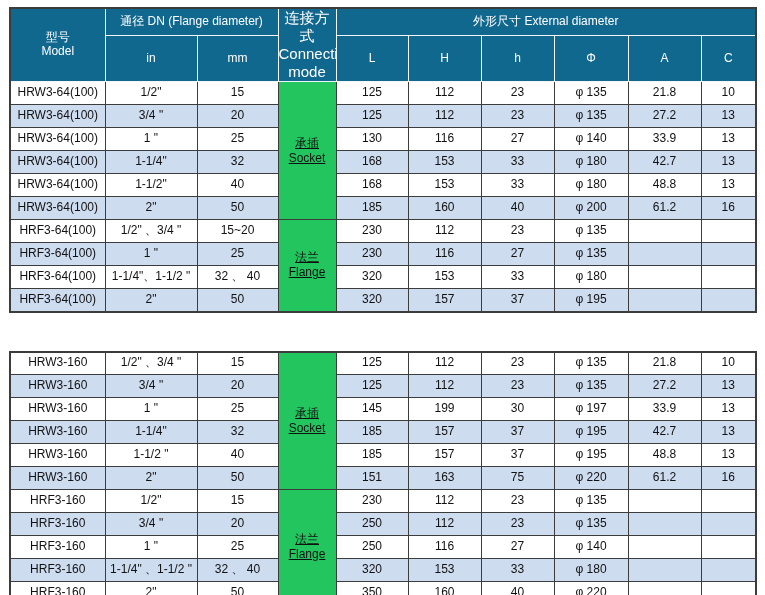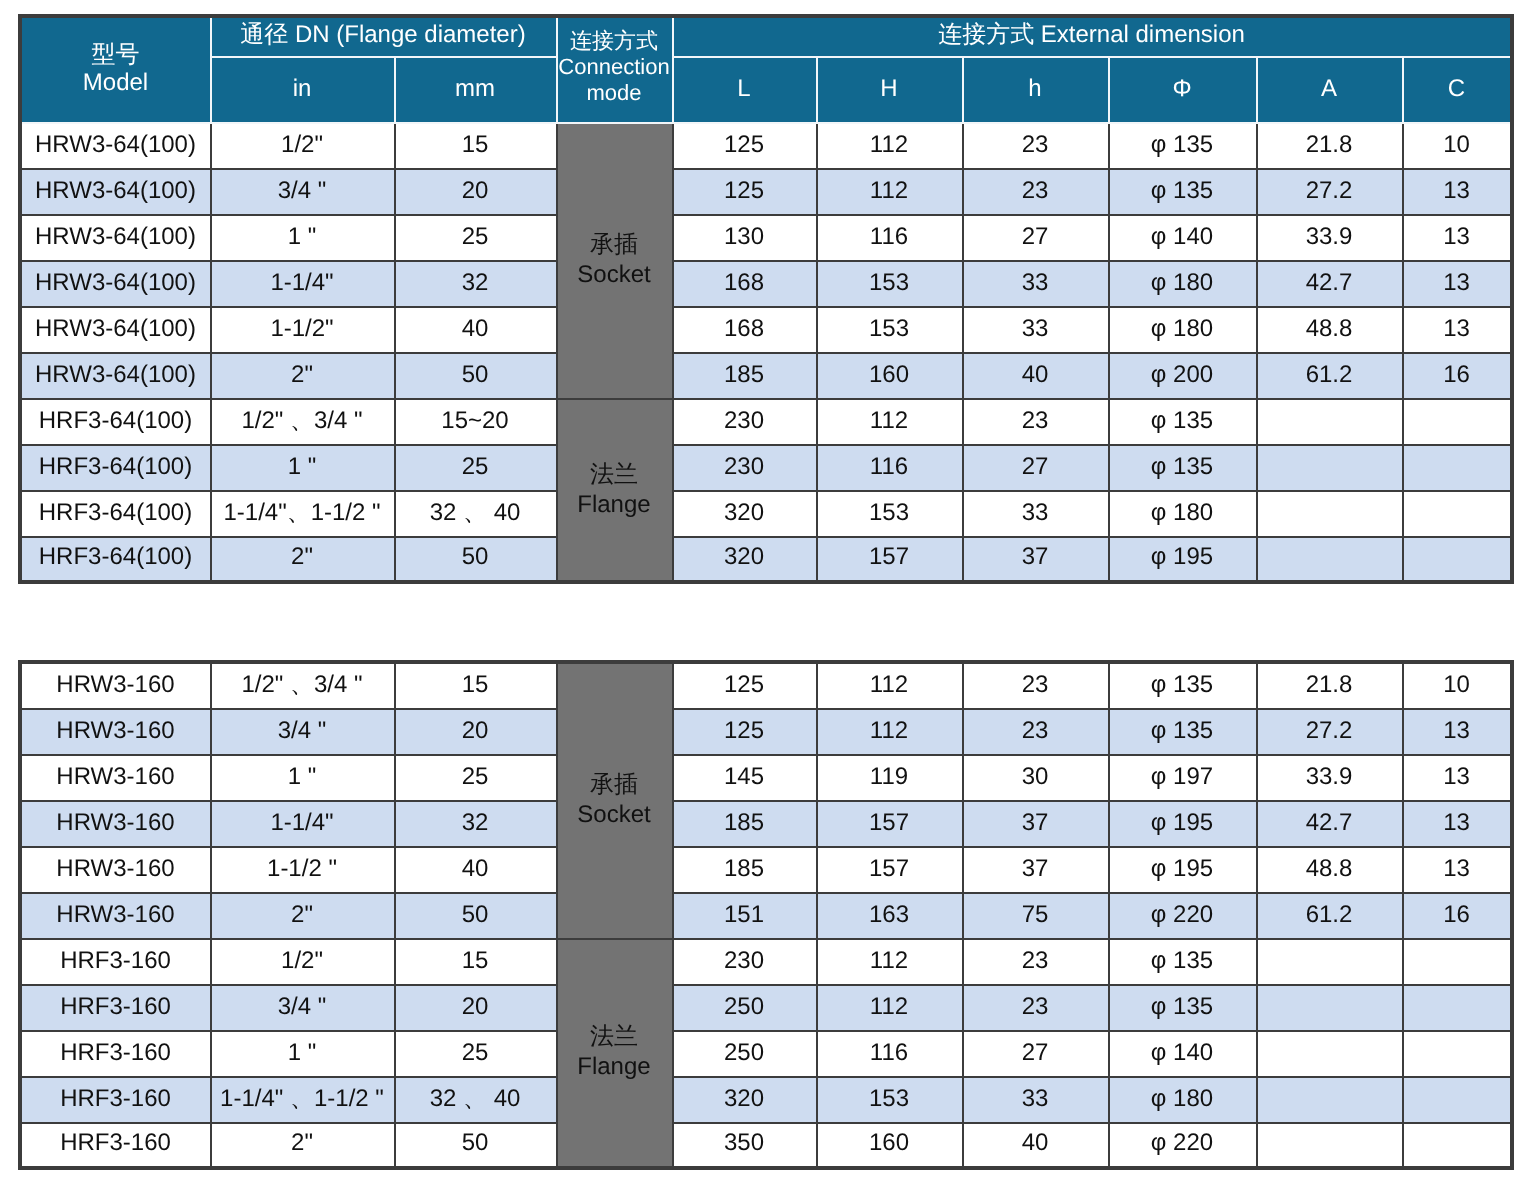--- a/index.html
+++ b/index.html
@@ -28,23 +28,23 @@
     padding:0;height:23px;overflow:hidden;
   }
   thead th{
     background:var(--header-bg);color:var(--header-text);
     border:1px solid #f2f6f9;font-weight:normal;
   }
   thead tr.h1 th{height:20px;}
   thead tr.h2 th{height:33px;}
   tbody tr.stripe td{background:var(--stripe-bg);}
   tbody td{background:#ffffff;}
-  tbody td.conn{background:#737373;}
+  tbody td.conn{background:#22c55e;text-decoration:underline;}
   .two-line span{display:block;}
-  .conn-head{font-size:11px;line-height:1.2;}
+  .conn-head{font-size:15px;line-height:1.2;}
   .conn span{display:block;line-height:1.25;}
   #gap{height:38px;}
 </style>
 </head>
 <body>
 
 <div class="wrap">
 
   <table>
     <colgroup>
@@ -63,21 +63,21 @@
       <tr class="h1">
         <th rowspan="2" class="two-line">
           <span>型号</span>
           <span>Model</span>
         </th>
         <th colspan="2">通径 DN  (Flange diameter)</th>
         <th rowspan="2" class="two-line conn-head">
           <span>连接方式</span>
           <span>Connection mode</span>
         </th>
-        <th colspan="6">连接方式  External dimension</th>
+        <th colspan="6">外形尺寸  External diameter</th>
       </tr>
       <tr class="h2">
         <th>in</th>
         <th>mm</th>
         <th>L</th>
         <th>H</th>
         <th>h</th>
         <th>Φ</th>
         <th>A</th>
         <th>C</th>
@@ -245,21 +245,21 @@
           <td>23</td>
           <td>φ 135</td>
           <td>27.2</td>
           <td>13</td>
         </tr>
         <tr>
           <td>HRW3-160</td>
           <td>1 "</td>
           <td>25</td>
           <td>145</td>
-          <td>119</td>
+          <td>199</td>
           <td>30</td>
           <td>φ 197</td>
           <td>33.9</td>
           <td>13</td>
         </tr>
         <tr class="stripe">
           <td>HRW3-160</td>
           <td>1-1/4"</td>
           <td>32</td>
           <td>185</td>

